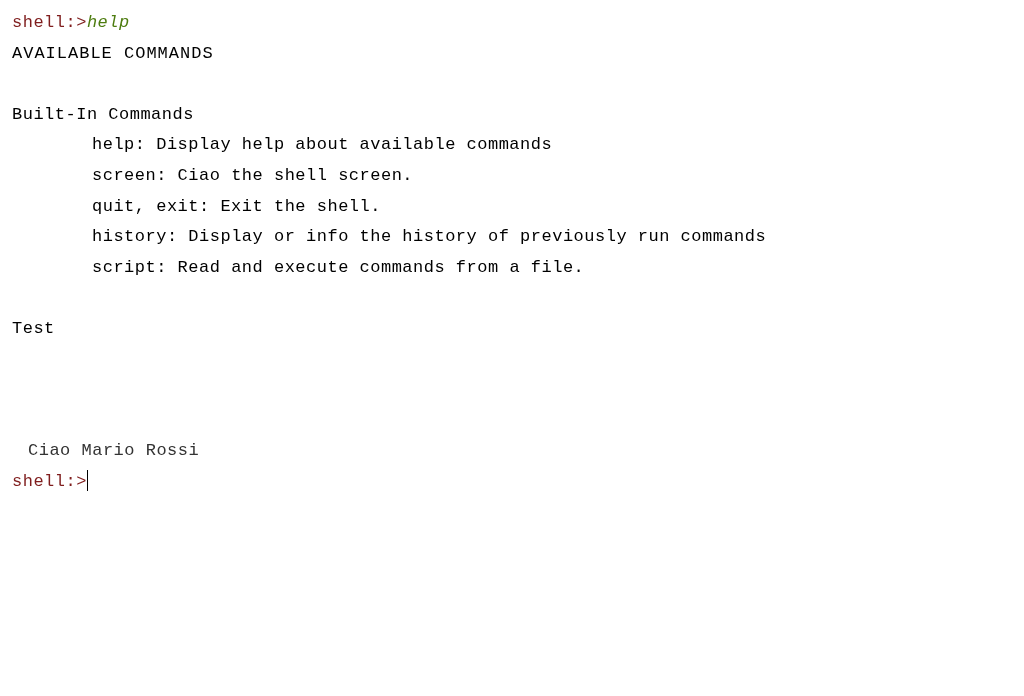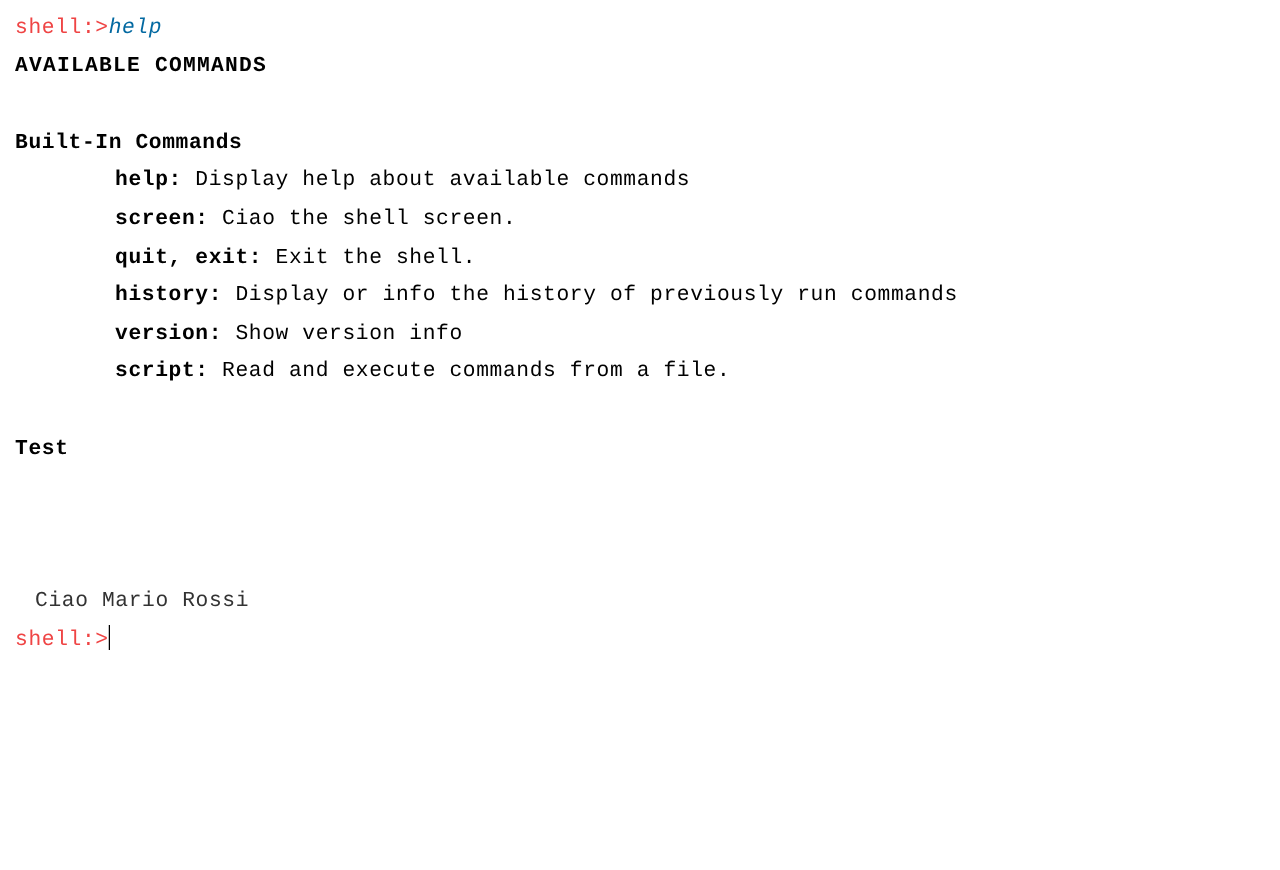--- a/index.html
+++ b/index.html
@@ -10,38 +10,38 @@
     body {
       font-family: "SF Mono", "Monaco", "Menlo", "Consolas", "Courier New", monospace;
       font-size: 17px;
       line-height: 1.8;
       background: #ffffff;
       color: #000000;
       padding: 8px 12px;
       letter-spacing: 0.5px;
     }
     .prompt {
-      color: #ef4444;
+      color: #7f1d1d;
     }
     .command {
-      color: #0369a1;
+      color: #4d7c0f;
       font-style: italic;
     }
     .heading {
-      font-weight: bold;
+      font-weight: normal;
       letter-spacing: 1px;
     }
     .group-heading {
-      font-weight: bold;
+      font-weight: normal;
     }
     .cmd-list {
       padding-left: 80px;
     }
     .cmd-name {
-      font-weight: bold;
+      font-weight: normal;
       text-align: center;
     }
     .cmd-line {
       white-space: pre-wrap;
     }
     .output-line {
       white-space: pre-wrap;
       color: #333;
       margin-left: 16px;
     }
@@ -73,21 +73,20 @@
   <div class="heading">AVAILABLE COMMANDS</div>
 
   <div class="blank-line"></div>
 
   <div class="group-heading">Built-In Commands</div>
   <div class="cmd-list">
     <div class="cmd-line"><span class="cmd-name">help:</span><span> Display help about available commands</span></div>
     <div class="cmd-line"><span class="cmd-name">screen:</span><span> Ciao the shell screen.</span></div>
     <div class="cmd-line"><span class="cmd-name">quit, exit:</span><span> Exit the shell.</span></div>
     <div class="cmd-line"><span class="cmd-name">history:</span><span> Display or info the history of previously run commands</span></div>
-    <div class="cmd-line"><span class="cmd-name">version:</span><span> Show version info</span></div>
     <div class="cmd-line"><span class="cmd-name">script:</span><span> Read and execute commands from a file.</span></div>
   </div>
 
   <div class="blank-line"></div>
 
   <div class="group-heading">Test</div>
 
   <div class="blank-line"></div>
   <div class="blank-line"></div>
   <div class="blank-line"></div>

